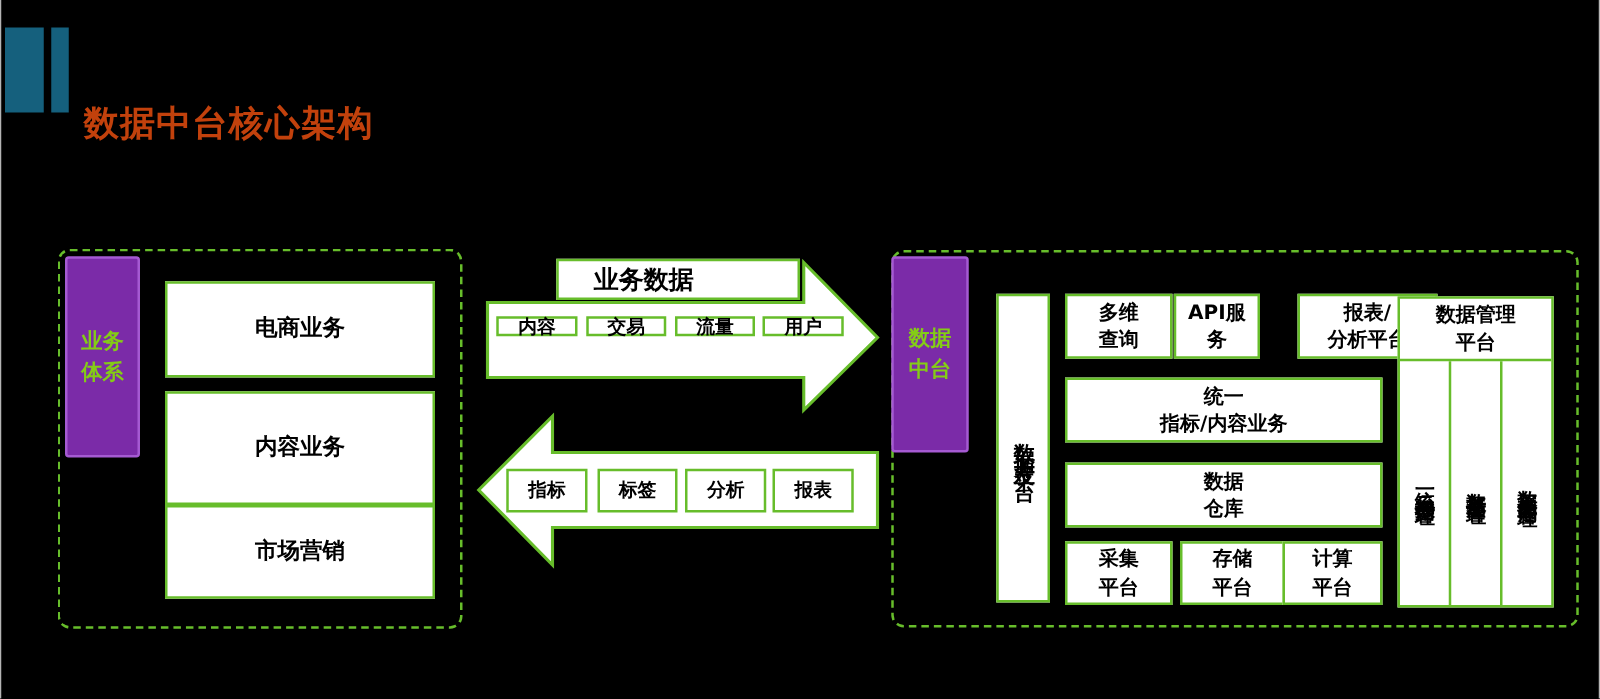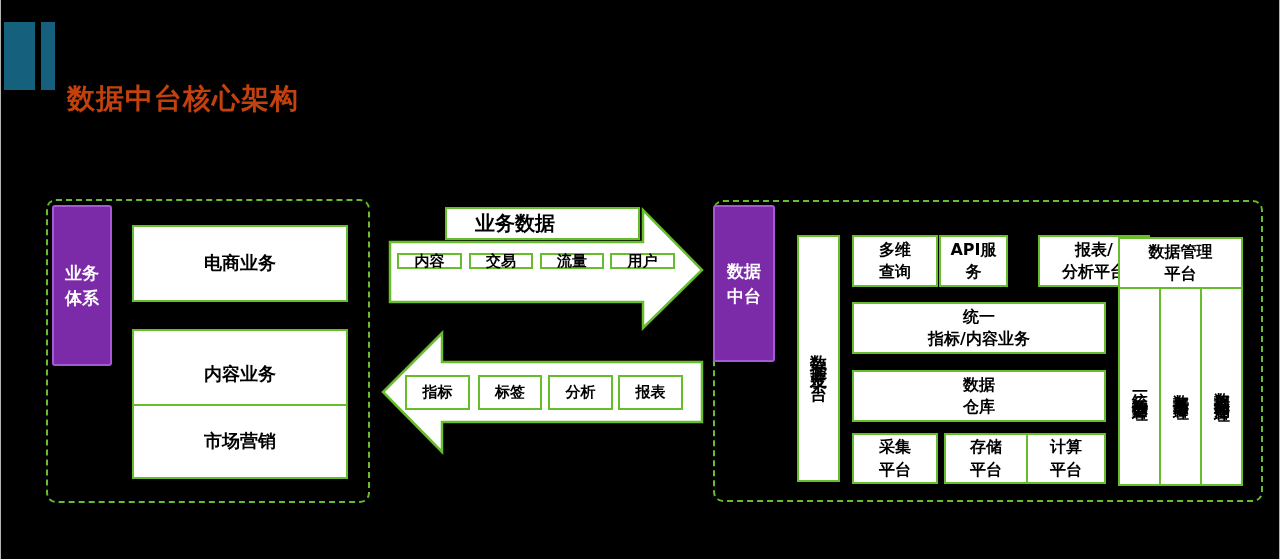--- a/index.html
+++ b/index.html
@@ -25,31 +25,31 @@
   .accent.small{left:41px;top:22px;width:14px;height:68px;}
   .page-title{position:absolute;left:67px;top:47px;font-size:28px;color:#c2410c;letter-spacing:1px;margin-top:33px;}
 
   
   .frame{position:absolute;border:2px dashed var(--green);border-radius:10px;box-sizing:border-box;}
   .frame.left-sec{left:46px;top:199px;width:324px;height:304px;}
   .frame.right-sec{left:713px;top:200px;width:550px;height:302px;}
 
   
   .pbox{position:absolute;background:var(--purple);border:2px solid var(--purple-border);
-    border-radius:3px;box-sizing:border-box;color:#ffffff;display:flex;align-items:center;
+    border-radius:3px;box-sizing:border-box;color:#84cc16;display:flex;align-items:center;
     justify-content:center;text-align:center;font-size:17px;line-height:1.45;white-space:pre-line;}
   .pbox.biz{left:52px;top:205px;width:60px;height:161px;}
   .pbox.mid{left:713px;top:205px;width:62px;height:157px;}
 
   
   .gbox{position:absolute;background:#fff;border:2px solid var(--green);box-sizing:border-box;
     display:flex;align-items:center;justify-content:center;text-align:center;
     white-space:pre-line;line-height:1.35;}
   .biz-item{left:132px;width:216px;font-size:18px;}
-  .b1{top:225px;height:77px;} .b2{top:329px;height:91px;} .b3{top:404px;height:75px;}
+  .b1{top:225px;height:77px;} .b2{top:313px;height:91px;} .b3{top:404px;height:75px;}
 
   
   #flow-svg{position:absolute;left:380px;top:195px;width:330px;height:270px;}
   .flow-label{font-size:20px;justify-content:flex-start;padding-left:28px;text-align:left;}
   .lbl-top{left:445px;top:207px;width:195px;height:33px;}
   .lbl-bottom{left:452px;top:422px;width:198px;height:35px;}
   .tag{font-size:15px;height:16px;top:253px;}
   .tagb{font-size:15px;height:35px;top:375px;}
 
   

